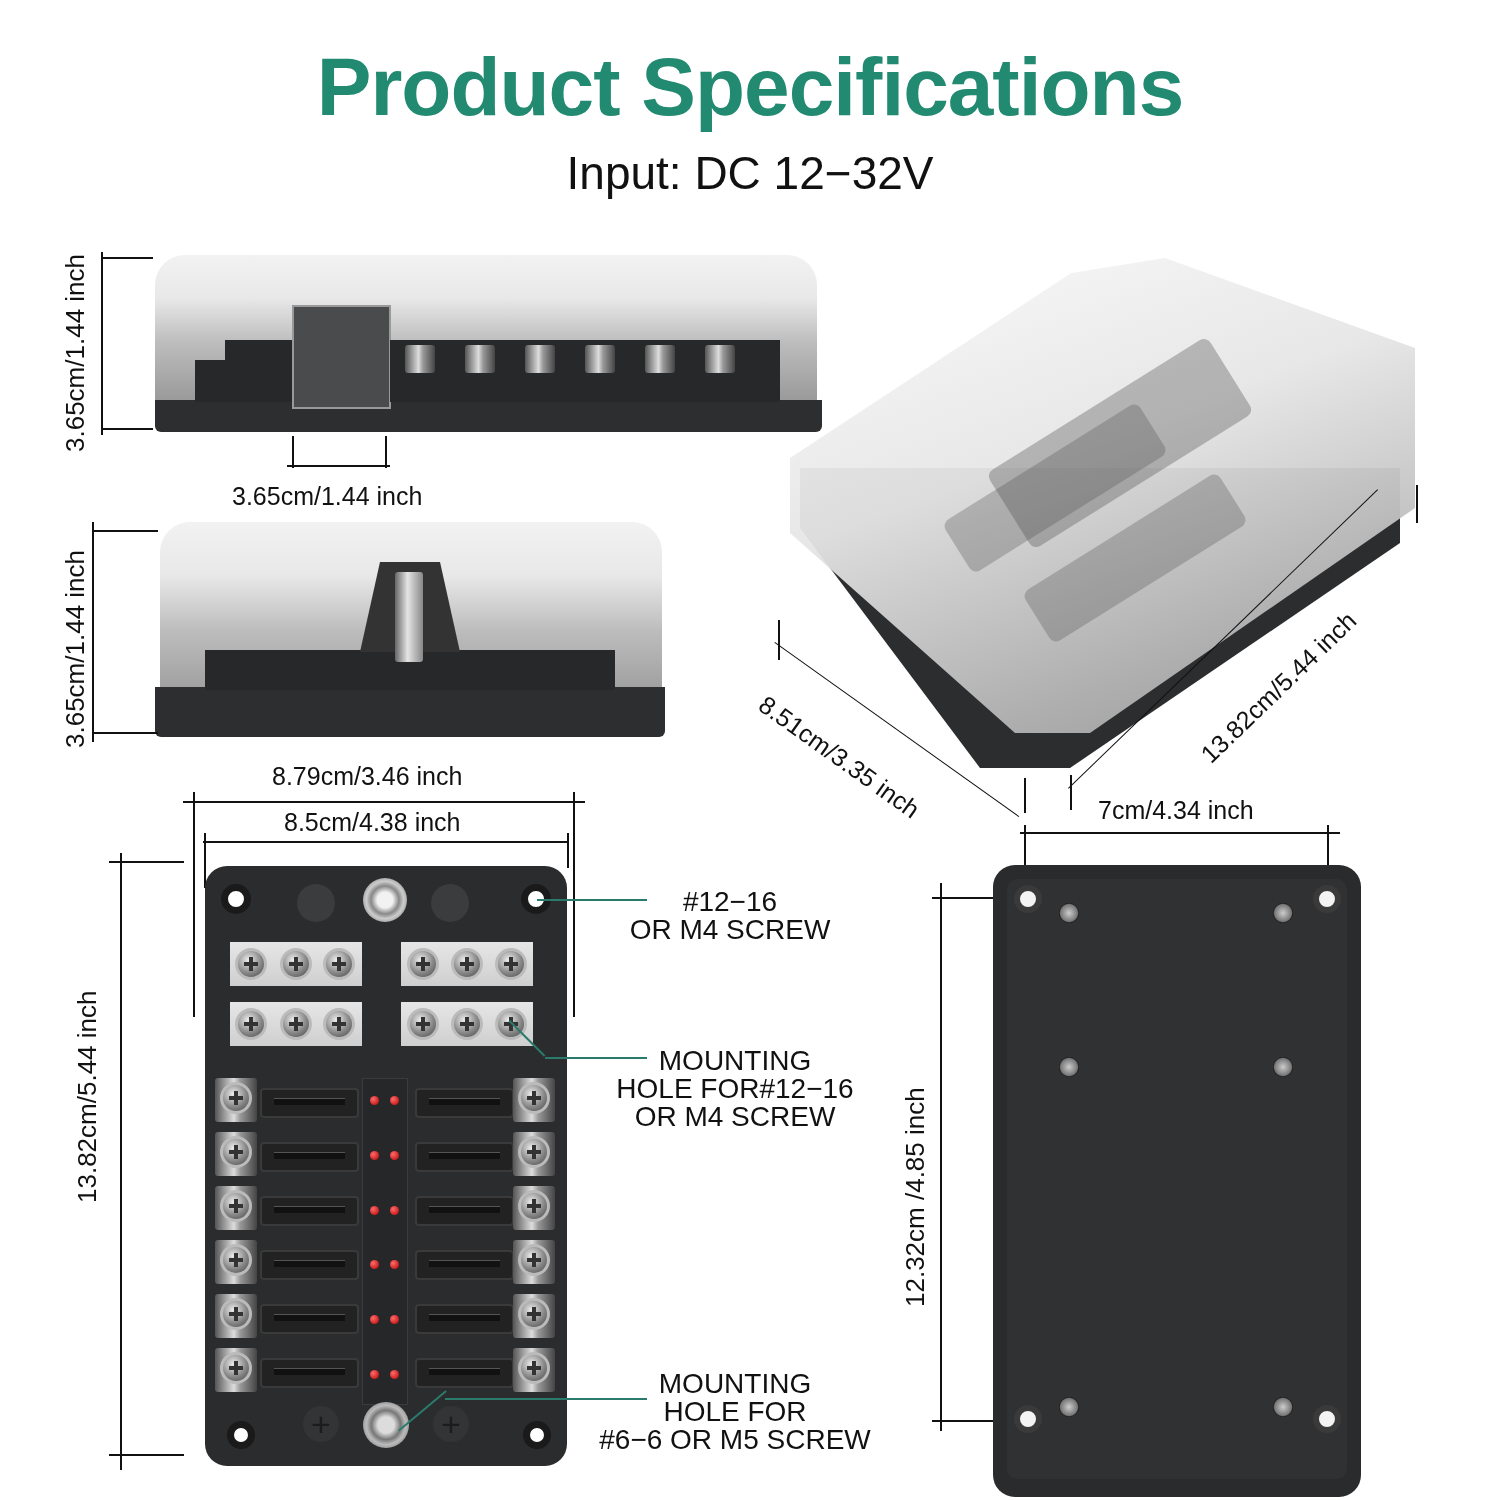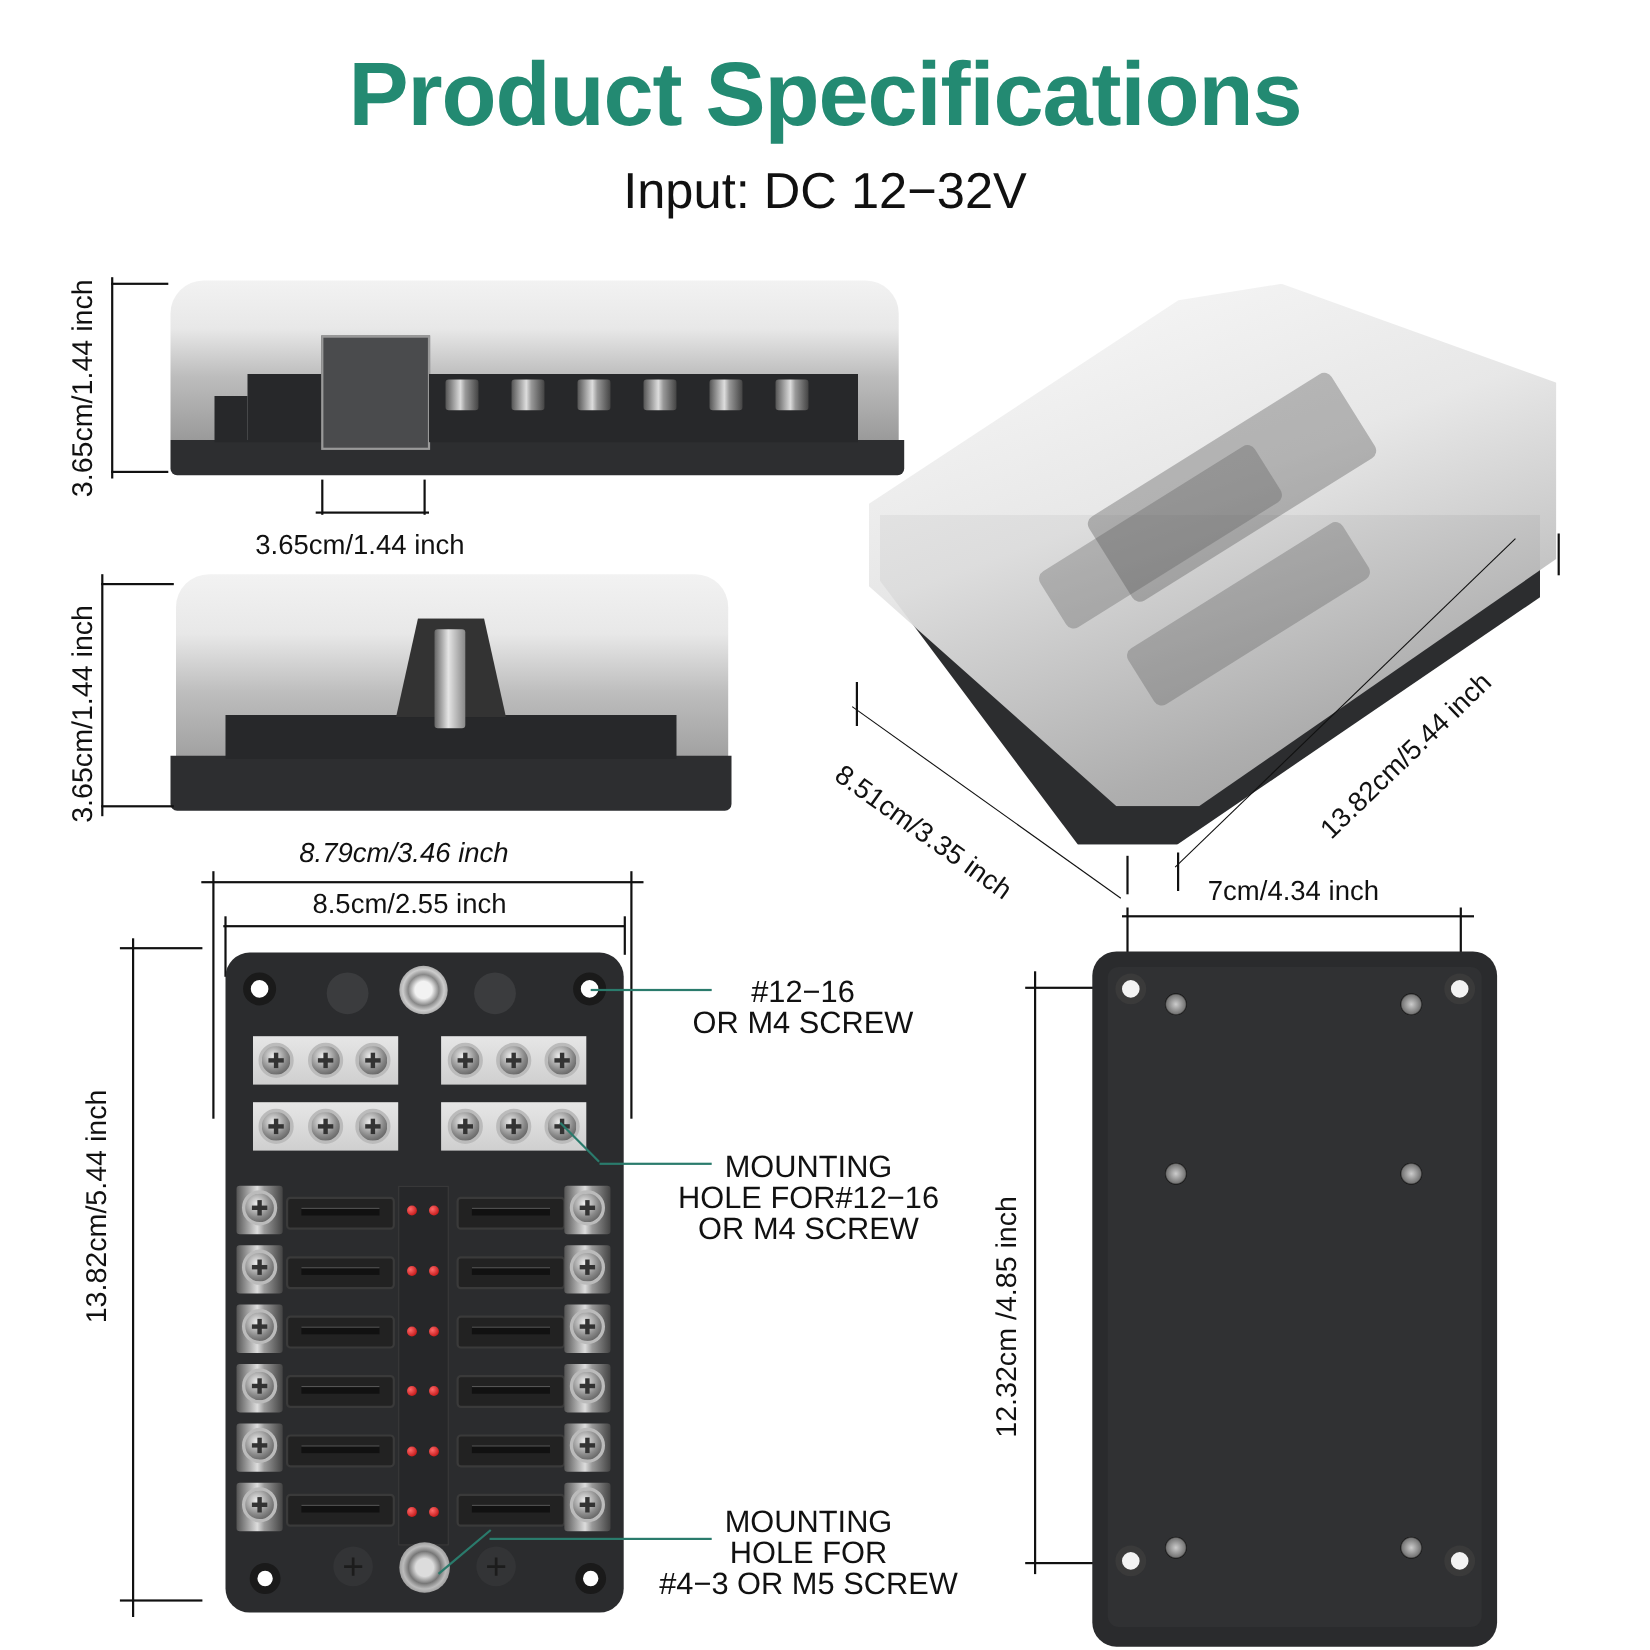--- a/index.html
+++ b/index.html
@@ -86,25 +86,25 @@
 
 <div class="abs line" style="left:778px;top:620px;width:2px;height:40px;"></div>
 <div class="abs line" style="left:775px;top:642px;width:300px;height:1px;transform-origin:left top;transform:rotate(35.5deg);"></div>
 <div class="abs line" style="left:1024px;top:778px;width:2px;height:35px;"></div>
 <div class="abs dim" style="left:770px;top:690px;font-size:25px;transform-origin:left top;transform:rotate(35.5deg);">8.51cm/3.35 inch</div>
 <div class="abs line" style="left:1068px;top:788px;width:430px;height:1px;transform-origin:left top;transform:rotate(-44deg);"></div>
 <div class="abs line" style="left:1416px;top:485px;width:2px;height:38px;"></div>
 <div class="abs line" style="left:1070px;top:775px;width:2px;height:35px;"></div>
 <div class="abs dim" style="left:1195px;top:748px;font-size:25px;transform-origin:left top;transform:rotate(-44deg);">13.82cm/5.44 inch</div>
 
-<div class="abs dim" style="left:272px;top:762px;font-style:italic;">8.79cm/3.46 inch</div>
+<div class="abs dim" style="left:272px;top:762px;">8.79cm/3.46 inch</div>
 <div class="abs line" style="left:183px;top:801px;width:402px;height:2px;"></div>
 <div class="abs line" style="left:193px;top:792px;width:2px;height:225px;"></div>
 <div class="abs line" style="left:573px;top:792px;width:2px;height:225px;"></div>
-<div class="abs dim" style="left:284px;top:808px;">8.5cm/2.55 inch</div>
+<div class="abs dim" style="left:284px;top:808px;">8.5cm/4.38 inch</div>
 <div class="abs line" style="left:203px;top:841px;width:365px;height:2px;"></div>
 <div class="abs line" style="left:204px;top:833px;width:2px;height:55px;"></div>
 <div class="abs line" style="left:567px;top:833px;width:2px;height:35px;"></div>
 
 <div class="abs line" style="left:109px;top:861px;width:75px;height:2px;"></div>
 <div class="abs line" style="left:109px;top:1454px;width:75px;height:2px;"></div>
 <div class="abs line" style="left:120px;top:853px;width:2px;height:617px;"></div>
 <div class="abs dim vtext" style="left:72px;top:1203px;font-size:26px;">13.82cm/5.44 inch</div>
 
 <div class="abs fb" style="left:205px;top:866px;width:362px;height:600px;">
@@ -214,21 +214,21 @@
   <div>MOUNTING</div>
   <div>HOLE FOR#12−16</div>
   <div>OR M4 SCREW</div>
 </div>
 
 <div class="abs leader" style="left:398px;top:1430px;width:62px;transform-origin:left top;transform:rotate(-40deg);"></div>
 <div class="abs leader" style="left:445px;top:1398px;width:202px;"></div>
 <div class="abs callout" style="left:585px;top:1370px;width:300px;">
   <div>MOUNTING</div>
   <div>HOLE FOR</div>
-  <div>#4−3 OR M5 SCREW</div>
+  <div>#6−6 OR M5 SCREW</div>
 </div>
 
 <div class="abs dim" style="left:1098px;top:796px;">7cm/4.34 inch</div>
 <div class="abs line" style="left:1020px;top:832px;width:320px;height:2px;"></div>
 <div class="abs line" style="left:1024px;top:825px;width:2px;height:80px;"></div>
 <div class="abs line" style="left:1327px;top:825px;width:2px;height:70px;"></div>
 
 <div class="abs line" style="left:932px;top:897px;width:95px;height:2px;"></div>
 <div class="abs line" style="left:932px;top:1420px;width:95px;height:2px;"></div>
 <div class="abs line" style="left:940px;top:883px;width:2px;height:548px;"></div>

